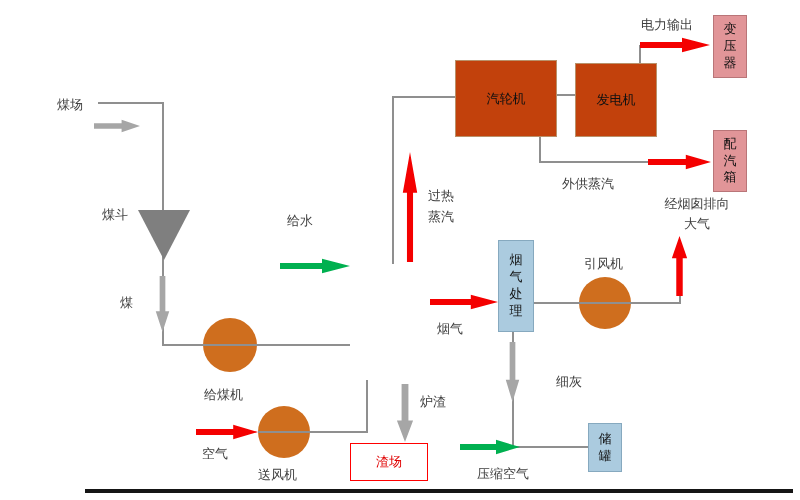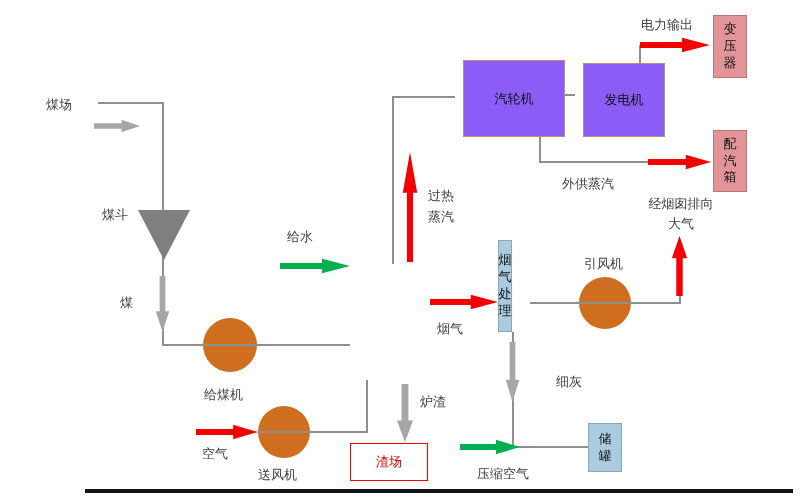--- a/index.html
+++ b/index.html
@@ -8,21 +8,21 @@
     font-family:"DejaVu Sans","Liberation Sans",sans-serif; overflow:hidden;
     color:#111;
   }
   .lbl { position:absolute; font-size:13px; color:#404040; white-space:nowrap; z-index:6; line-height:1.3; }
   .lbl.wrap { white-space:normal; word-break:break-all; }
   .line { position:absolute; background:#8f8f8f; z-index:2; }
   .node {
     position:absolute; display:flex; align-items:center; justify-content:center;
     font-size:13px; color:#111; z-index:3; box-sizing:border-box; border:1px solid #9a8f82;
   }
-  .peach { background:#8b5cf6; border-color:#b9916a;margin-left:8px; }
+  .peach { background:#c2410c; border-color:#b9916a; }
   .pink  { background:#e19598; border-color:#b97578; }
   .blue  { background:#abcbdf; border-color:#86a9bf; }
   .slagyard { background:#ffffff; border:1px solid #ff0000; color:#e00000; }
   .vstack { width:15px; line-height:1.3; text-align:center; word-break:break-all;font-family:Liberation Serif, serif; }
   .circle { position:absolute; border-radius:50%; background:#cf6e1e; z-index:1; }
   .funnel { position:absolute; background:#7f7f7f; clip-path:polygon(0 0,100% 0,50% 100%); z-index:3; }
   .arrow { position:absolute; z-index:4; }
   .red   { background:#f40000; }
   .green { background:#00b050; }
   .gray  { background:#a6a6a6; }
@@ -64,21 +64,21 @@
   </div>
   <div class="node peach" style="left:575px;top:63px;width:82px;height:74px">
     <span>发电机</span>
   </div>
   <div class="node pink" style="left:713px;top:15px;width:34px;height:63px">
     <span class="vstack">变压器</span>
   </div>
   <div class="node pink" style="left:713px;top:130px;width:34px;height:62px">
     <span class="vstack">配汽箱</span>
   </div>
-  <div class="node blue" style="left:498px;top:240px;width:14px;height:92px">
+  <div class="node blue" style="left:498px;top:240px;width:36px;height:92px">
     <span class="vstack">烟气处理</span>
   </div>
   <div class="node blue" style="left:588px;top:423px;width:34px;height:49px">
     <span class="vstack">储罐</span>
   </div>
   <div class="node slagyard" style="left:350px;top:443px;width:78px;height:38px">
     <span>渣场</span>
   </div>
 
   <div class="arrow gray ar" style="left:94px;top:119px;width:46px;height:14px"></div>
@@ -87,32 +87,32 @@
   <div class="arrow green ar" style="left:280px;top:258px;width:70px;height:16px"></div>
   <div class="arrow red au" style="left:402px;top:152px;width:16px;height:110px"></div>
   <div class="arrow red ar" style="left:430px;top:294px;width:68px;height:16px"></div>
   <div class="arrow red ar" style="left:640px;top:37px;width:70px;height:16px"></div>
   <div class="arrow red ar" style="left:648px;top:154px;width:63px;height:16px"></div>
   <div class="arrow red au" style="left:671px;top:236px;width:17px;height:60px"></div>
   <div class="arrow gray ad" style="left:505px;top:342px;width:15px;height:60px"></div>
   <div class="arrow gray ad" style="left:396px;top:384px;width:18px;height:58px"></div>
   <div class="arrow green ar" style="left:460px;top:439px;width:60px;height:16px"></div>
 
-  <div class="lbl" style="left:46px;top:97px">煤场</div>
+  <div class="lbl" style="left:57px;top:97px">煤场</div>
   <div class="lbl" style="left:102px;top:207px">煤斗</div>
   <div class="lbl" style="left:120px;top:295px">煤</div>
   <div class="lbl" style="left:204px;top:387px">给煤机</div>
   <div class="lbl" style="left:202px;top:446px">空气</div>
   <div class="lbl" style="left:258px;top:467px">送风机</div>
-  <div class="lbl" style="left:287px;top:229px">给水</div>
+  <div class="lbl" style="left:287px;top:213px">给水</div>
   <div class="lbl wrap" style="left:428px;top:186px;width:28px;line-height:1.6">过热蒸汽</div>
   <div class="lbl" style="left:437px;top:321px">烟气</div>
   <div class="lbl" style="left:562px;top:176px">外供蒸汽</div>
   <div class="lbl" style="left:641px;top:17px">电力输出</div>
   <div class="lbl" style="left:584px;top:256px">引风机</div>
-  <div class="lbl wrap" style="left:648px;top:194px;width:66px;text-align:center;line-height:1.5">经烟囱排向大气</div>
+  <div class="lbl wrap" style="left:664px;top:194px;width:66px;text-align:center;line-height:1.5">经烟囱排向大气</div>
   <div class="lbl" style="left:556px;top:374px">细灰</div>
   <div class="lbl" style="left:477px;top:466px">压缩空气</div>
   <div class="lbl" style="left:420px;top:394px">炉渣</div>
 
   <div class="bottom-rule" style="left:85px;top:489px;width:708px;height:4px"></div>
 
 </div>
 
 </body></html>

